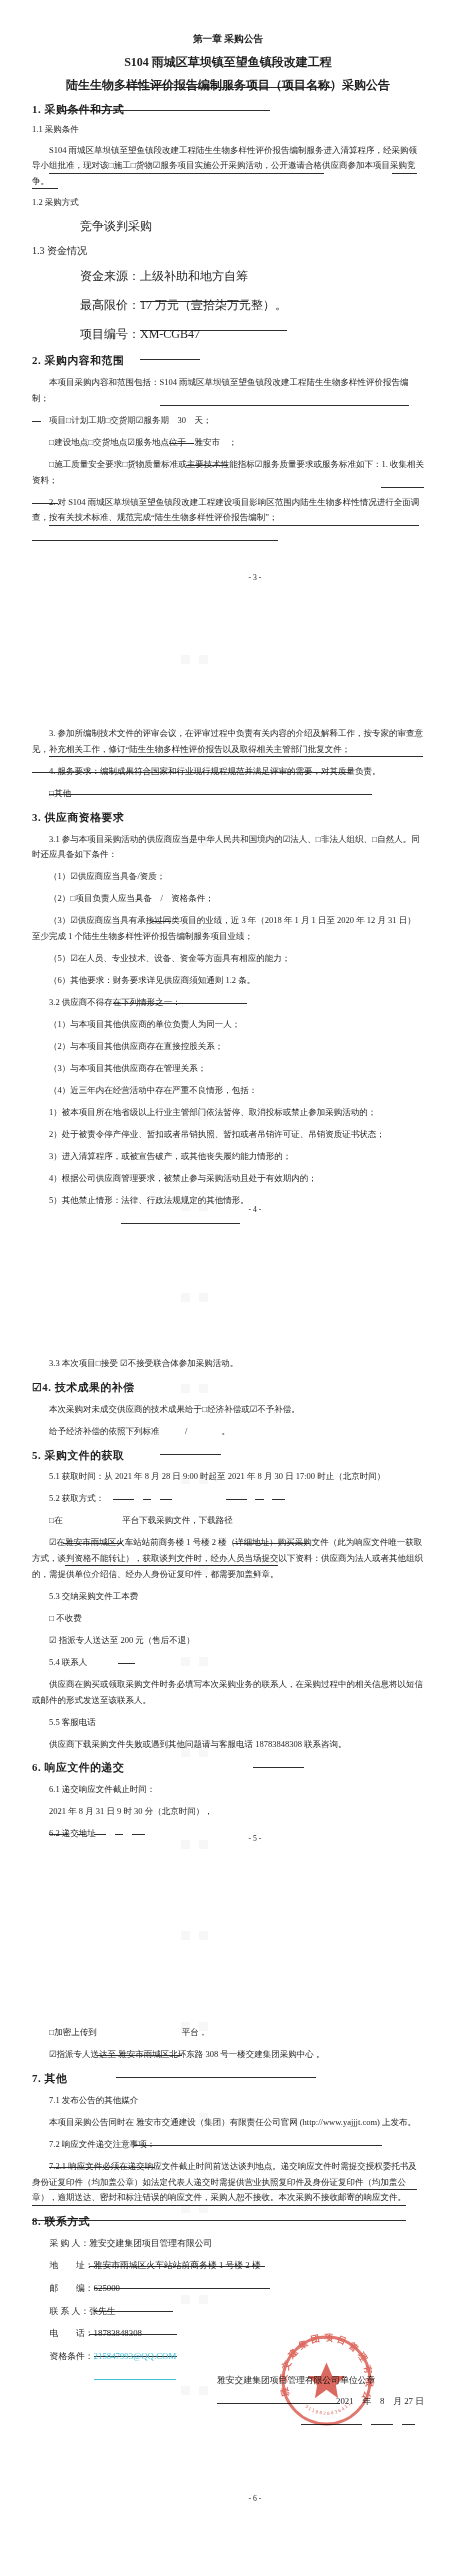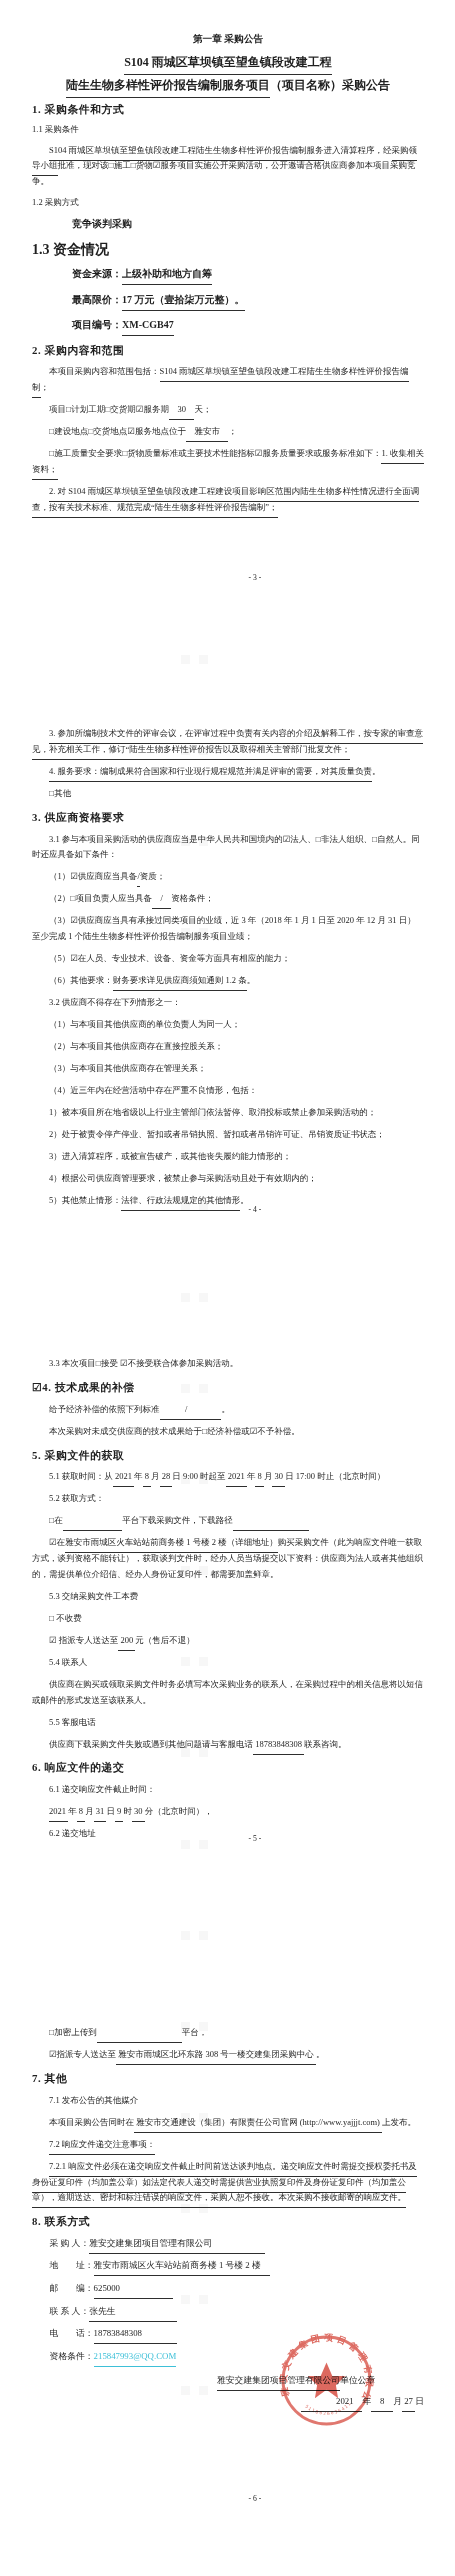--- a/index.html
+++ b/index.html
@@ -12,31 +12,31 @@
   .page{position:absolute;left:0;width:456px;padding:0 32px;box-sizing:border-box;}
   .page-3{top:32px;height:550px;}
   .page-4{top:724px;height:490px;}
   .page-5{top:1354px;height:489px;}
   .page-6{top:2023px;height:480px;}
   .blk{position:relative;}
   .title1{text-align:center;font-weight:bold;font-size:9.7px;margin:1.1px 0 8px;}
   .title2{text-align:center;font-weight:bold;font-size:12px;margin:0 0 5.1px;line-height:1.45;}
   .h1{font-size:10.8px;font-weight:bold;margin:9px 0 6.8px;letter-spacing:0.6px;}
   .h2{font-size:8.5px;margin:6.8px 0 6.8px;}
-  .h2b{font-size:14px;font-weight:bold;margin:6.8px 0 6.8px;}
+  .h2b{font-size:10px;font-weight:normal;margin:6.8px 0 6.8px;}
   .para{font-size:8.5px;line-height:1.85;margin:2.3px 0 6.3px;text-indent:2em;}
-  .para-indent{font-size:10px;line-height:1.85;margin:2.3px 0 6.8px;text-indent:4em;font-weight:bold;}
+  .para-indent{font-size:12px;line-height:1.85;margin:2.3px 0 6.8px;text-indent:4em;}
   .contact{font-size:8.8px;line-height:1.6;margin:0 0 8.5px;text-indent:2em;}
   .sign{font-size:8.8px;margin:12.5px 0 0 185px;}
   .sign2{font-size:8.8px;margin:9px 0 0 185px;text-align:right;}
   .pagenum{
     position:absolute;bottom:0;left:0;width:100%;text-align:center;
     font-size:7.7px;padding-left:54px;box-sizing:border-box;color:#222;
   }
-  .u{border-bottom:0.9px solid #2e2e2e;padding-bottom:5px;}
+  .u{border-bottom:0.9px solid #2e2e2e;padding-bottom:18px;}
   .link{color:#3ec0d8;font-family:Liberation Serif, serif;}
   .link.u{border-bottom-color:#3ec0d8;}
   .wm{position:absolute;width:8.5px;height:8.5px;background:#f7f7f7;}
   #stamp{position:absolute;left:275px;top:2329px;mix-blend-mode:multiply;opacity:.88;}
 </style>
 </head>
 <body>
 
 <div id="doc">
   <div id="watermarks">
@@ -122,22 +122,22 @@
         <div class="blk para"><span>1）被本项目所在地省级以上行业主管部门依法暂停、取消投标或禁止参加采购活动的；</span></div>
         <div class="blk para"><span>2）处于被责令停产停业、暂扣或者吊销执照、暂扣或者吊销许可证、吊销资质证书状态；</span></div>
         <div class="blk para"><span>3）进入清算程序，或被宣告破产，或其他丧失履约能力情形的；</span></div>
         <div class="blk para"><span>4）根据公司供应商管理要求，被禁止参与采购活动且处于有效期内的；</span></div>
         <div class="blk para"><span>5）其他禁止情形：</span><span class="u">法律、行政法规规定的其他情形</span><span>。</span></div>
         <div class="pagenum">- 4 -</div>
       </section>
       <section class="page page-5">
         <div class="blk para"><span>3.3 本次项目□接受 ☑不接受联合体参加采购活动。</span></div>
         <div class="blk h1"><span>☑4. 技术成果的补偿</span></div>
+        <div class="blk para"><span>本次采购对未成交供应商的技术成果给于□经济补偿或☑不予补偿。</span></div>
         <div class="blk para"><span>给予经济补偿的依照下列标准</span><span class="u">　　　/　　　　</span><span>。</span></div>
-        <div class="blk para"><span>本次采购对未成交供应商的技术成果给于□经济补偿或☑不予补偿。</span></div>
         <div class="blk h1"><span>5.  采购文件的获取</span></div>
         <div class="blk para"><span>5.1 获取时间：从</span><span class="u"> 2021 </span><span>年</span><span class="u"> 8 </span><span>月</span><span class="u"> 28 </span><span>日 9:00 时起至</span><span class="u"> 2021 </span><span>年</span><span class="u"> 8 </span><span>月</span><span class="u"> 30 </span><span>日 17:00 时止（北京时间）</span></div>
         <div class="blk para"><span>5.2 获取方式：</span></div>
         <div class="blk para"><span>□在</span><span class="u">　　　　　　　</span><span>平台下载采购文件，下载路径</span><span class="u">　　　　　　　　　</span></div>
         <div class="blk para"><span>☑在</span><span class="u">雅安市雨城区火车站站前商务楼 1 号楼 2 楼（详细地址）</span><span>购买采购文件（此为响应文件唯一获取方式，谈判资格不能转让），获取谈判文件时，经办人员当场提交以下资料：供应商为法人或者其他组织的，需提供单位介绍信、经办人身份证复印件，都需要加盖鲜章。</span></div>
         <div class="blk para"><span>5.3 交纳采购文件工本费</span></div>
         <div class="blk para"><span>□ 不收费</span></div>
         <div class="blk para"><span>☑ 指派专人送达至</span><span class="u"> 200 </span><span>元（售后不退）</span></div>
         <div class="blk para"><span>5.4 联系人</span></div>
         <div class="blk para"><span>供应商在购买或领取采购文件时务必填写本次采购业务的联系人，在采购过程中的相关信息将以短信或邮件的形式发送至该联系人。</span></div>

